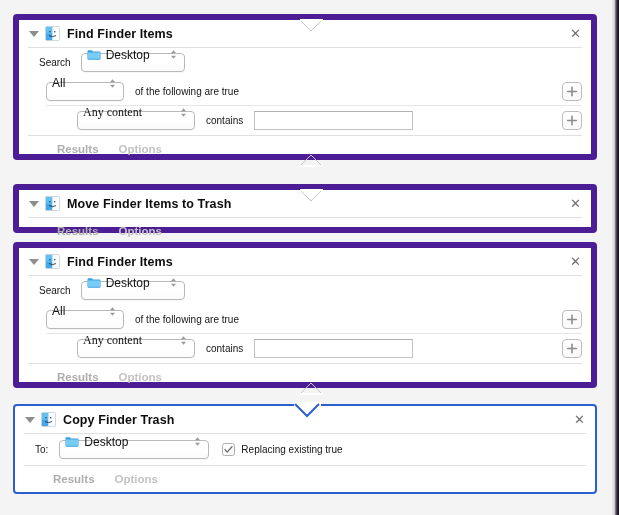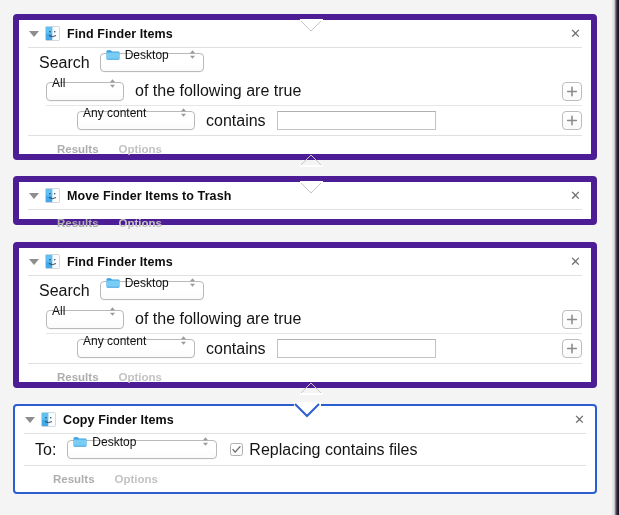--- a/index.html
+++ b/index.html
@@ -126,21 +126,21 @@
     align-items: center;
     position: relative;
     box-sizing: border-box;
   }
   .row-search   { height: 29px; padding: 0 9px 0 20px; }
   .row-cond     { height: 28px; padding: 0 9px 0 27px; }
   .row-rule     { height: 29px; padding: 0 9px 0 58px; }
   .row-to       { height: 31px; padding: 0 9px 0 20px; }
 
   .label {
-    font-size: 16px;
+    font-size: 10px;
     color: #141414;
     white-space: nowrap;
   }
 
   
   .popup {
     height: 19px;
     border: 1px solid #b9b9b9;
     border-radius: 4px;
     background: linear-gradient(to bottom, #ffffff 0%, #ffffff 50%, #fbfbfb 100%);
@@ -165,21 +165,21 @@
   }
   .popup .arrows {
     width: 11px;
     height: 13px;
     margin-left: 6px;
     margin-right: 3px;
     flex: 0 0 auto;
   }
   .popup-desktop  { width: 104px; }
   .popup-all      { width: 78px; }
-  .popup-content  { width: 118px; }
+  .popup-content  { width: 118px; font-family: Liberation Serif, serif; }
   .popup-to       { width: 150px; }
 
   
   .textfield {
     height: 19px;
     border: 1px solid #c3c3c3;
     border-top-color: #b0b0b0;
     background: #ffffff;
     box-sizing: border-box;
     width: 159px;
@@ -324,21 +324,21 @@
       </div>
     </div>
 
     <div class="divider"></div>
     <div class="action-foot">
       <span class="foot-link foot-results">Results</span>
       <span class="foot-link foot-options">Options</span>
     </div>
   </div>
 
-  <div class="action" style="top:176px; height:49px;">
+  <div class="action" style="top:184px; height:49px;">
 
     <svg class="notch" height="49" viewBox="0 0 584 49">
       <path d="M 281 0 L 292 11 L 303 0" fill="none" stroke="#c6c6c6" stroke-width="1"></path>
       <rect x="281" y="-1" width="23" height="2" fill="#ffffff"></rect>
     </svg>
 
     <div class="action-head">
       <span class="disclosure"></span>
       <svg class="finder-icon" viewBox="0 0 16 16">
         <rect x="0.5" y="0.5" width="15" height="15" rx="1.6" fill="#f2f4f6" stroke="#b9c2c9" stroke-width="0.7"></rect>
@@ -454,21 +454,21 @@
       <span class="disclosure"></span>
       <svg class="finder-icon" viewBox="0 0 16 16">
         <rect x="0.5" y="0.5" width="15" height="15" rx="1.6" fill="#f2f4f6" stroke="#b9c2c9" stroke-width="0.7"></rect>
         <path d="M1 1 h7 v14 h-7 z" fill="#45a8e8"></path>
         <path d="M1 1 h7 v7 h-7 z" fill="#63c0f2"></path>
         <path d="M8 1 h7 v14 h-7 z" fill="#fbfcfd"></path>
         <circle cx="5.3" cy="6.2" r="0.75" fill="#1d2a33"></circle>
         <circle cx="10.4" cy="6.2" r="0.75" fill="#1d2a33"></circle>
         <path d="M4.6 10.4 q3.4 2.1 6.8 0" fill="none" stroke="#1d2a33" stroke-width="0.9" stroke-linecap="round"></path>
       </svg>
-      <span class="action-title">Copy Finder Items</span>
+      <span class="action-title">Copy Finder Trash</span>
       <span class="close-btn">✕</span>
     </div>
     <div class="divider"></div>
 
     <div class="action-body">
       <div class="row row-to">
         <span class="label" style="margin-right:11px;">To:</span>
         <span class="popup popup-to">
           <svg class="folder" viewBox="0 0 14 12">
             <path d="M0.5 2.2 a1 1 0 0 1 1-1 h3.3 l1.2 1.2 h6.5 a1 1 0 0 1 1 1 v6.4 a1 1 0 0 1 -1 1 h-11 a1 1 0 0 1 -1 -1 z" fill="#3aa0e0"></path>
@@ -479,21 +479,21 @@
             <path d="M5.5 2.2 L8 5.2 L3 5.2 Z" fill="#9a9a9a"></path>
             <path d="M5.5 10.8 L8 7.8 L3 7.8 Z" fill="#9a9a9a"></path>
           </svg>
         </span>
         <span class="checkbox-wrap">
           <span class="checkbox">
             <svg width="11" height="11" viewBox="0 0 11 11">
               <path d="M2 5.6 L4.2 8.1 L9 2.6" fill="none" stroke="#666666" stroke-width="1.3" stroke-linecap="round" stroke-linejoin="round"></path>
             </svg>
           </span>
-          <span class="label">Replacing contains files</span>
+          <span class="label">Replacing existing true</span>
         </span>
       </div>
     </div>
 
     <div class="divider"></div>
     <div class="action-foot">
       <span class="foot-link foot-results">Results</span>
       <span class="foot-link foot-options">Options</span>
     </div>
   </div>

